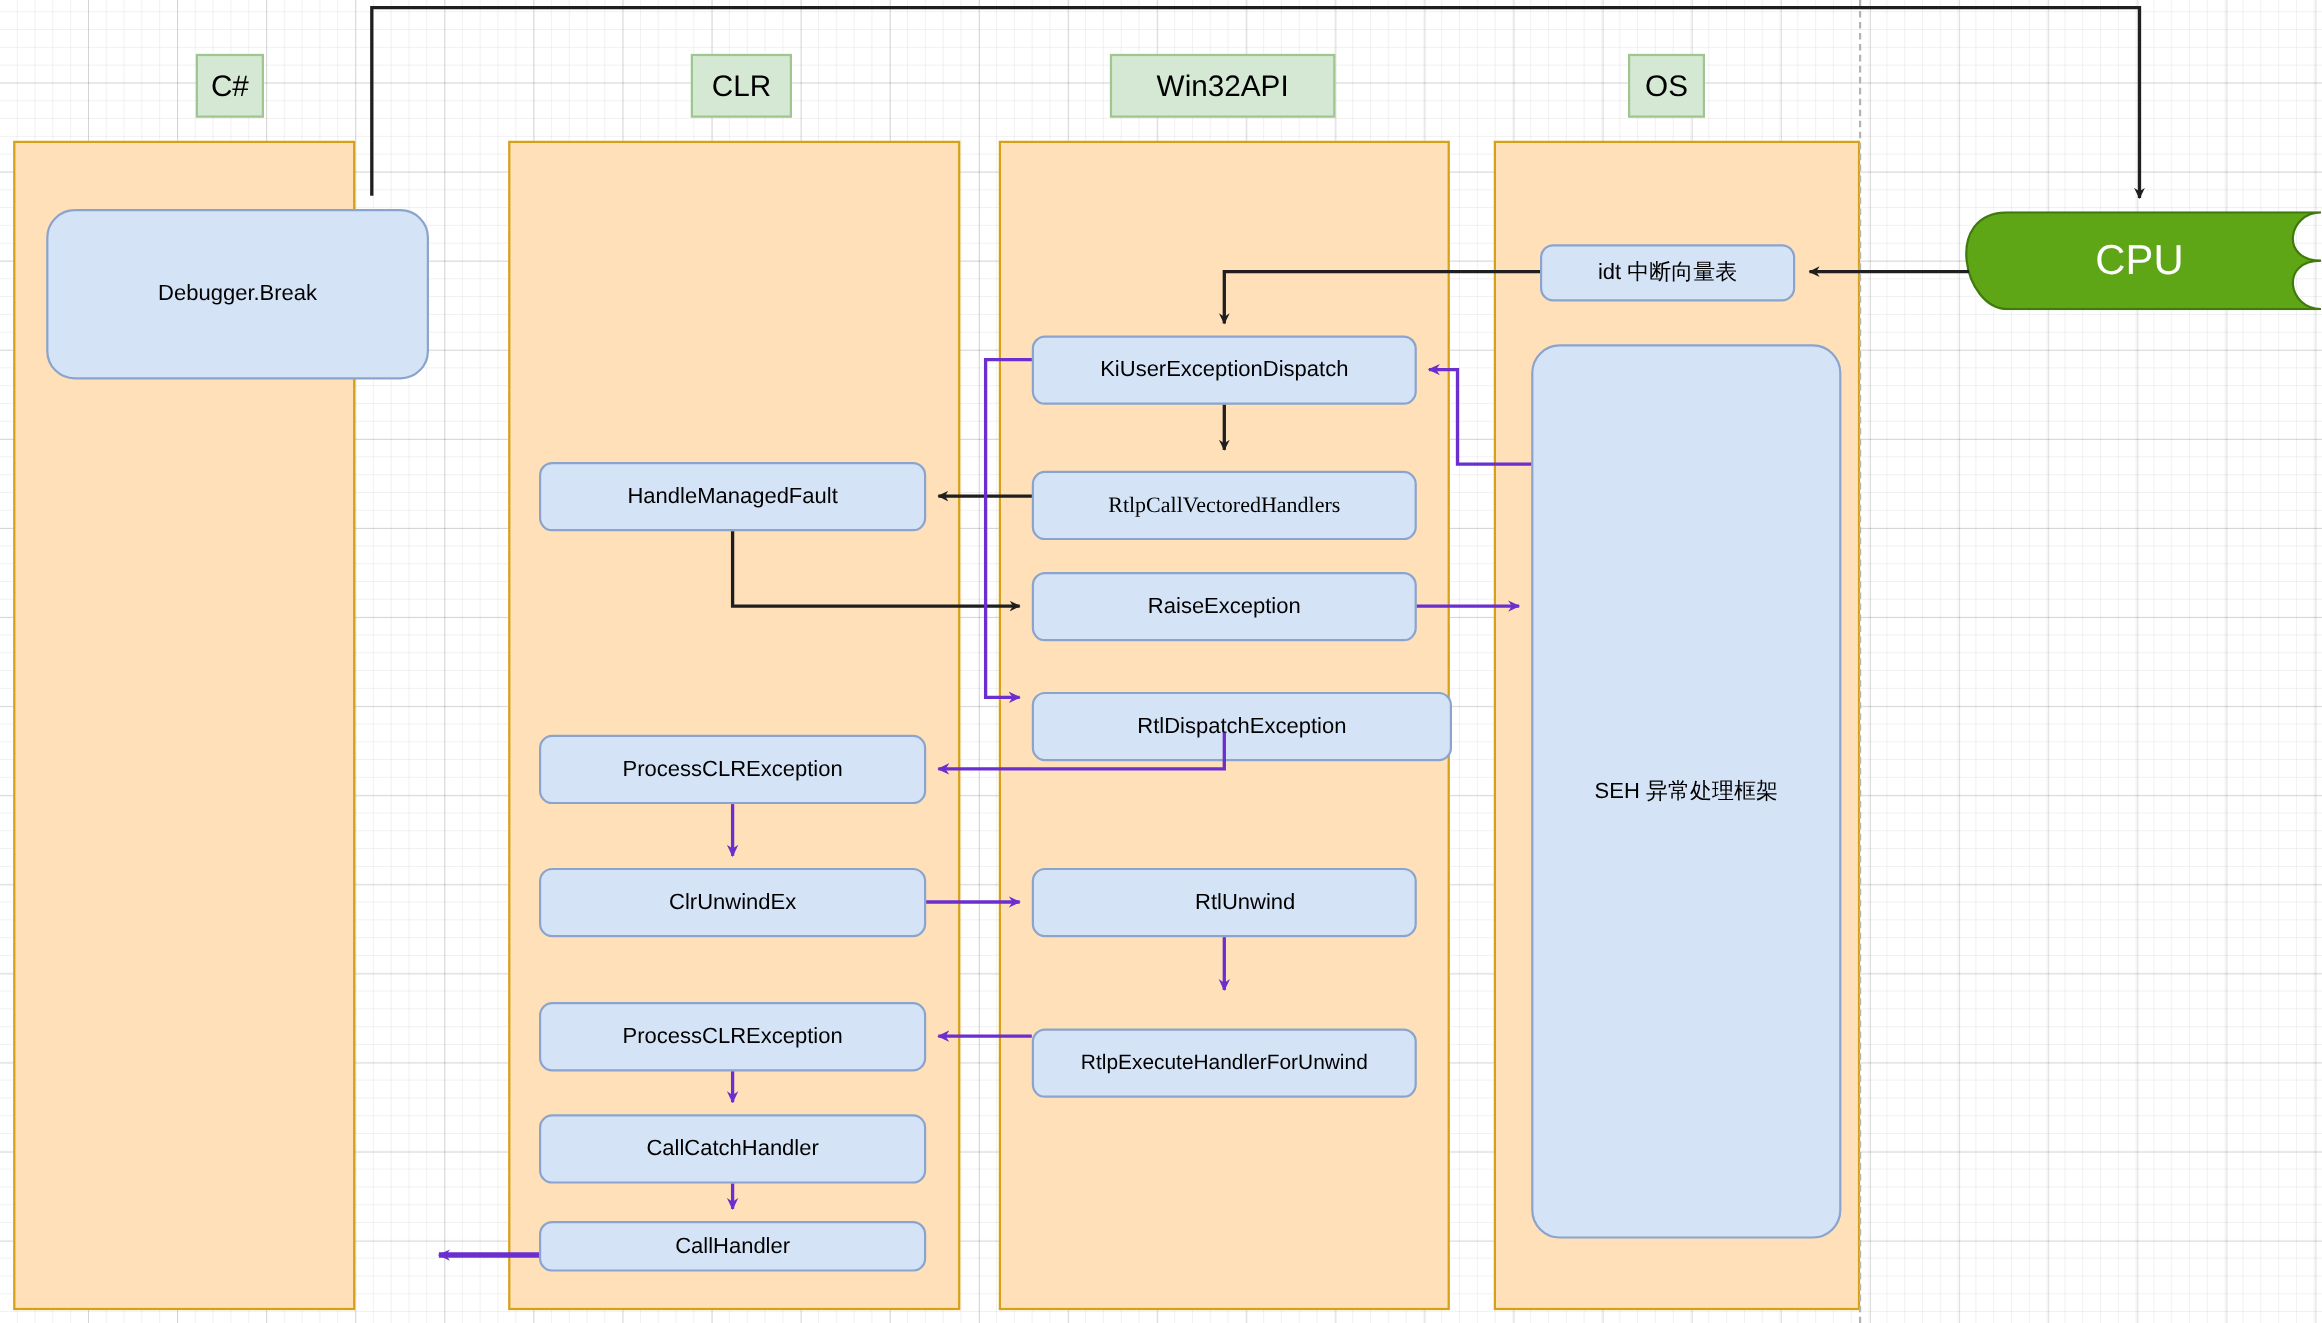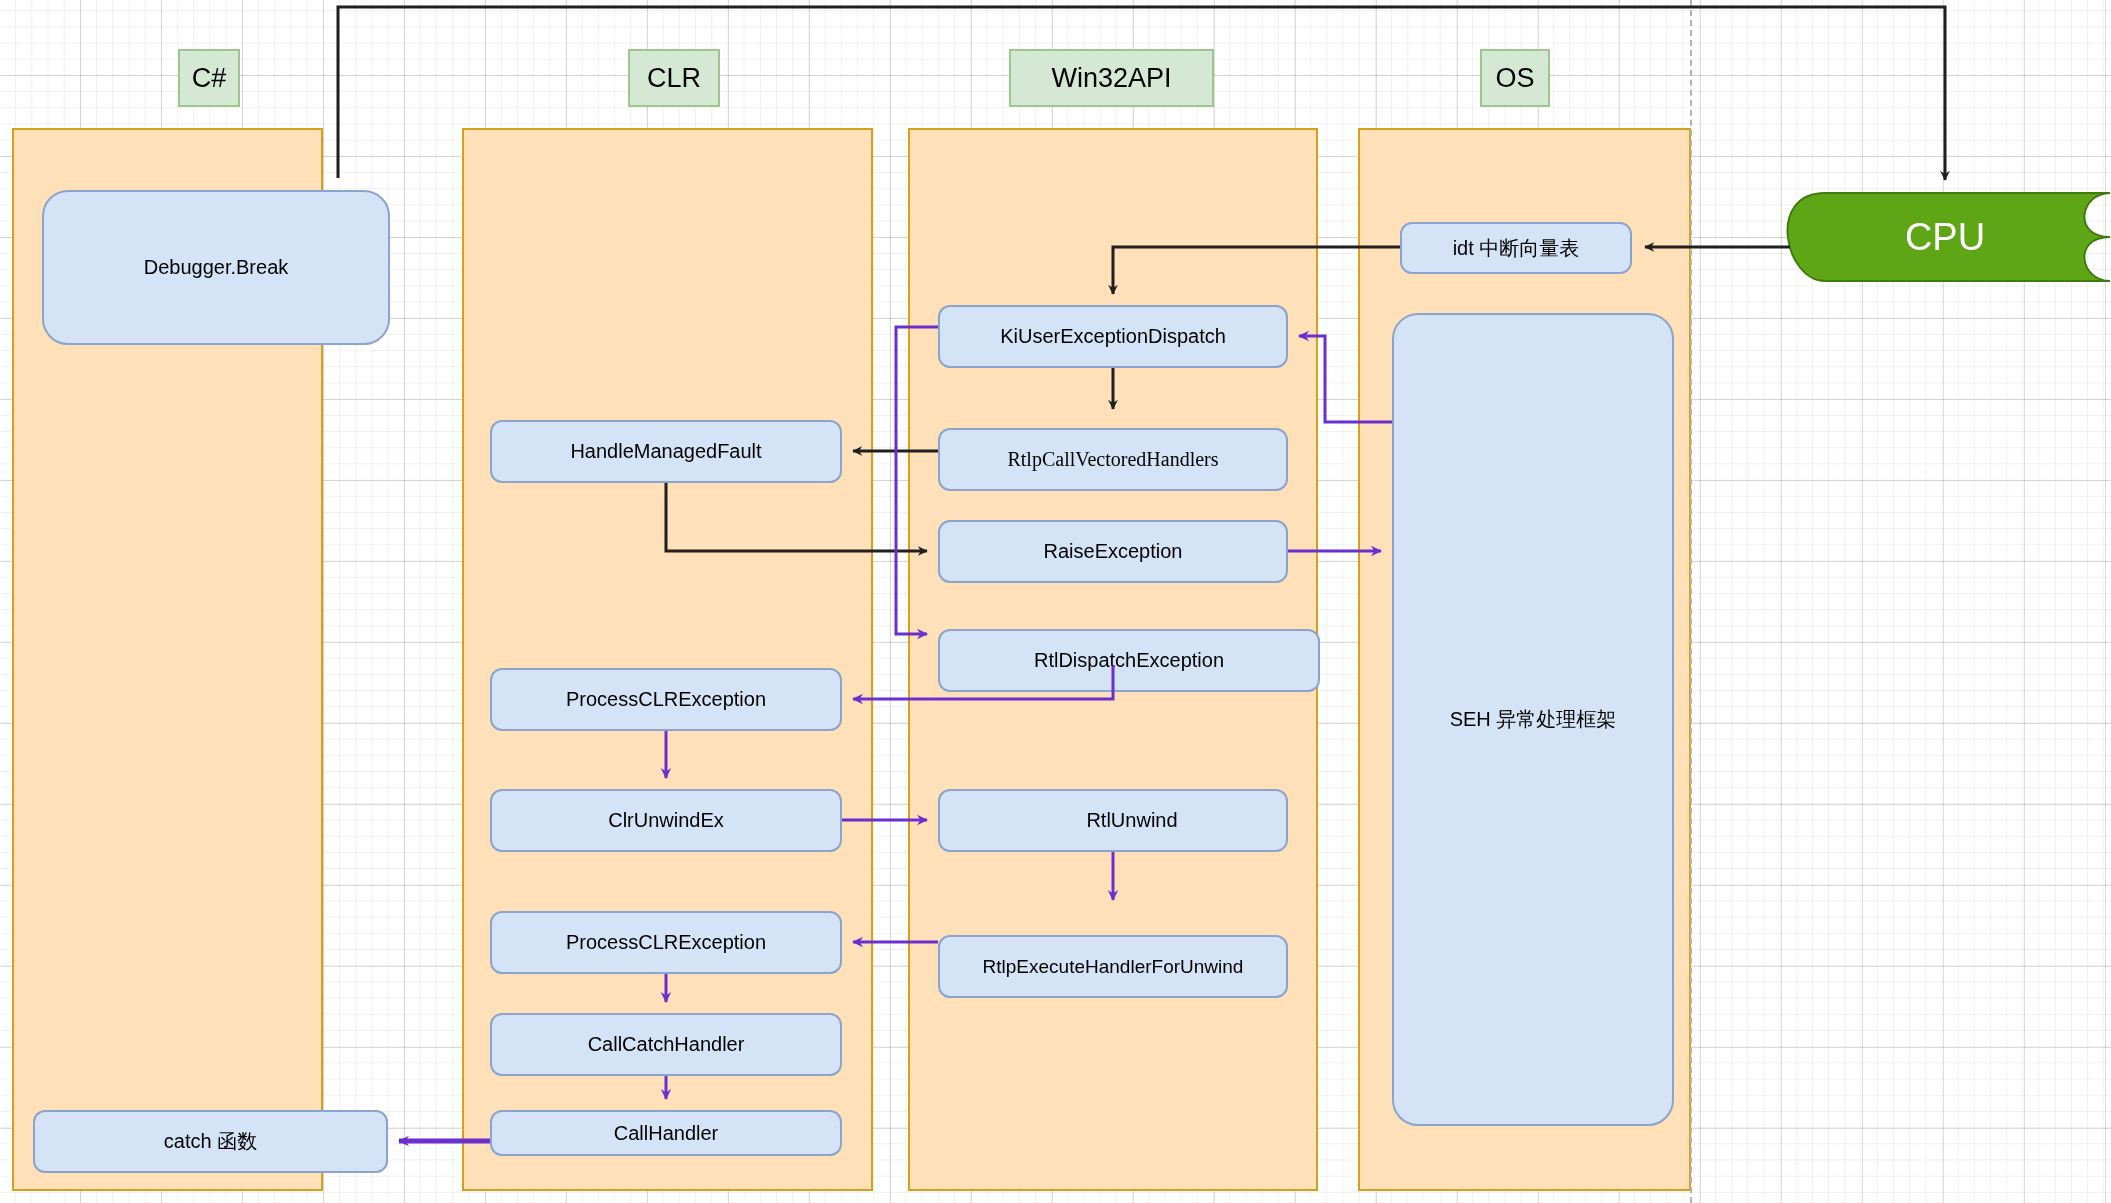--- a/index.html
+++ b/index.html
@@ -118,23 +118,20 @@
   </div>
   <div class="lane-title" style="left:1480px; top:49px; width:70px; height:58px;">
     <span>OS</span>
   </div>
 
   <div class="page-guide" style="left:1690px; top:0px; height:1203px;"></div>
 
   <div class="node big" style="left:42px; top:190px; width:348px; height:155px;">
     <span>Debugger.Break</span>
   </div>
-  <div class="node" style="left:33px; top:1110px; width:355px; height:63px;">
-    <span>catch 函数</span>
-  </div>
 
   <div class="node" style="left:490px; top:420px; width:352px; height:63px;">
     <span>HandleManagedFault</span>
   </div>
   <div class="node" style="left:490px; top:668px; width:352px; height:63px;">
     <span>ProcessCLRException</span>
   </div>
   <div class="node" style="left:490px; top:789px; width:352px; height:63px;">
     <span>ClrUnwindEx</span>
   </div>

